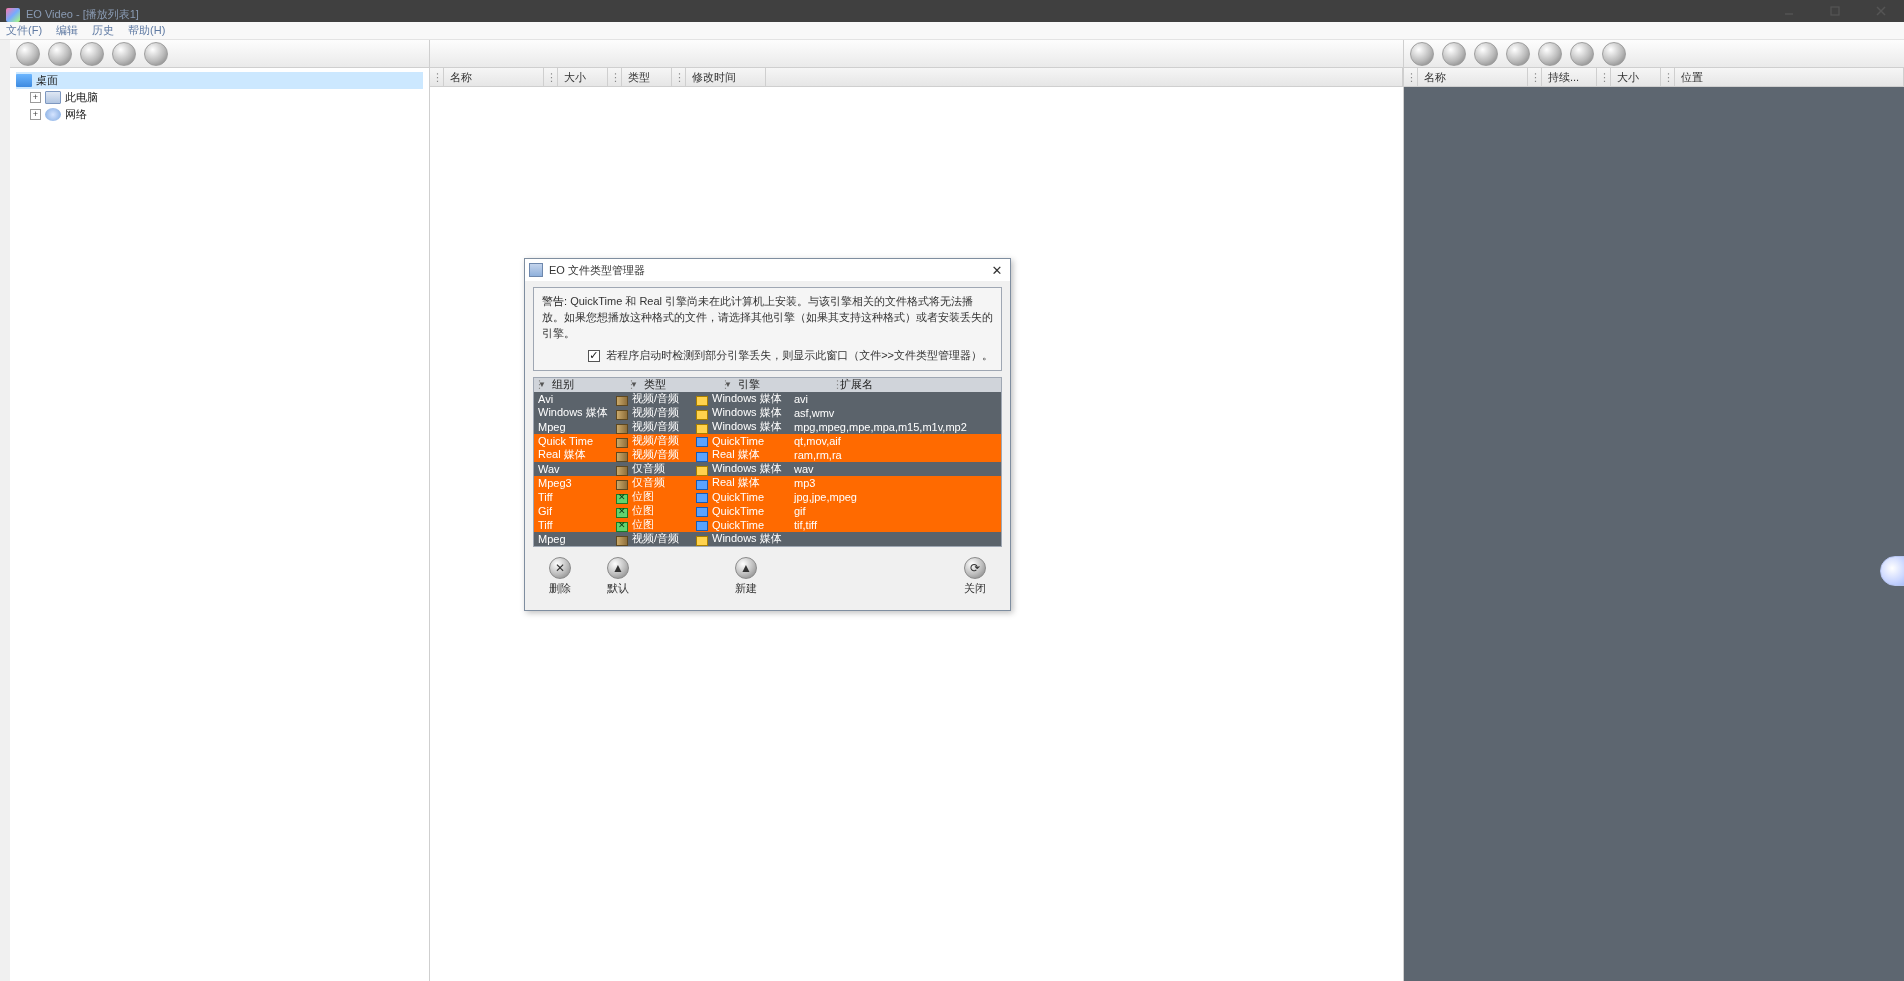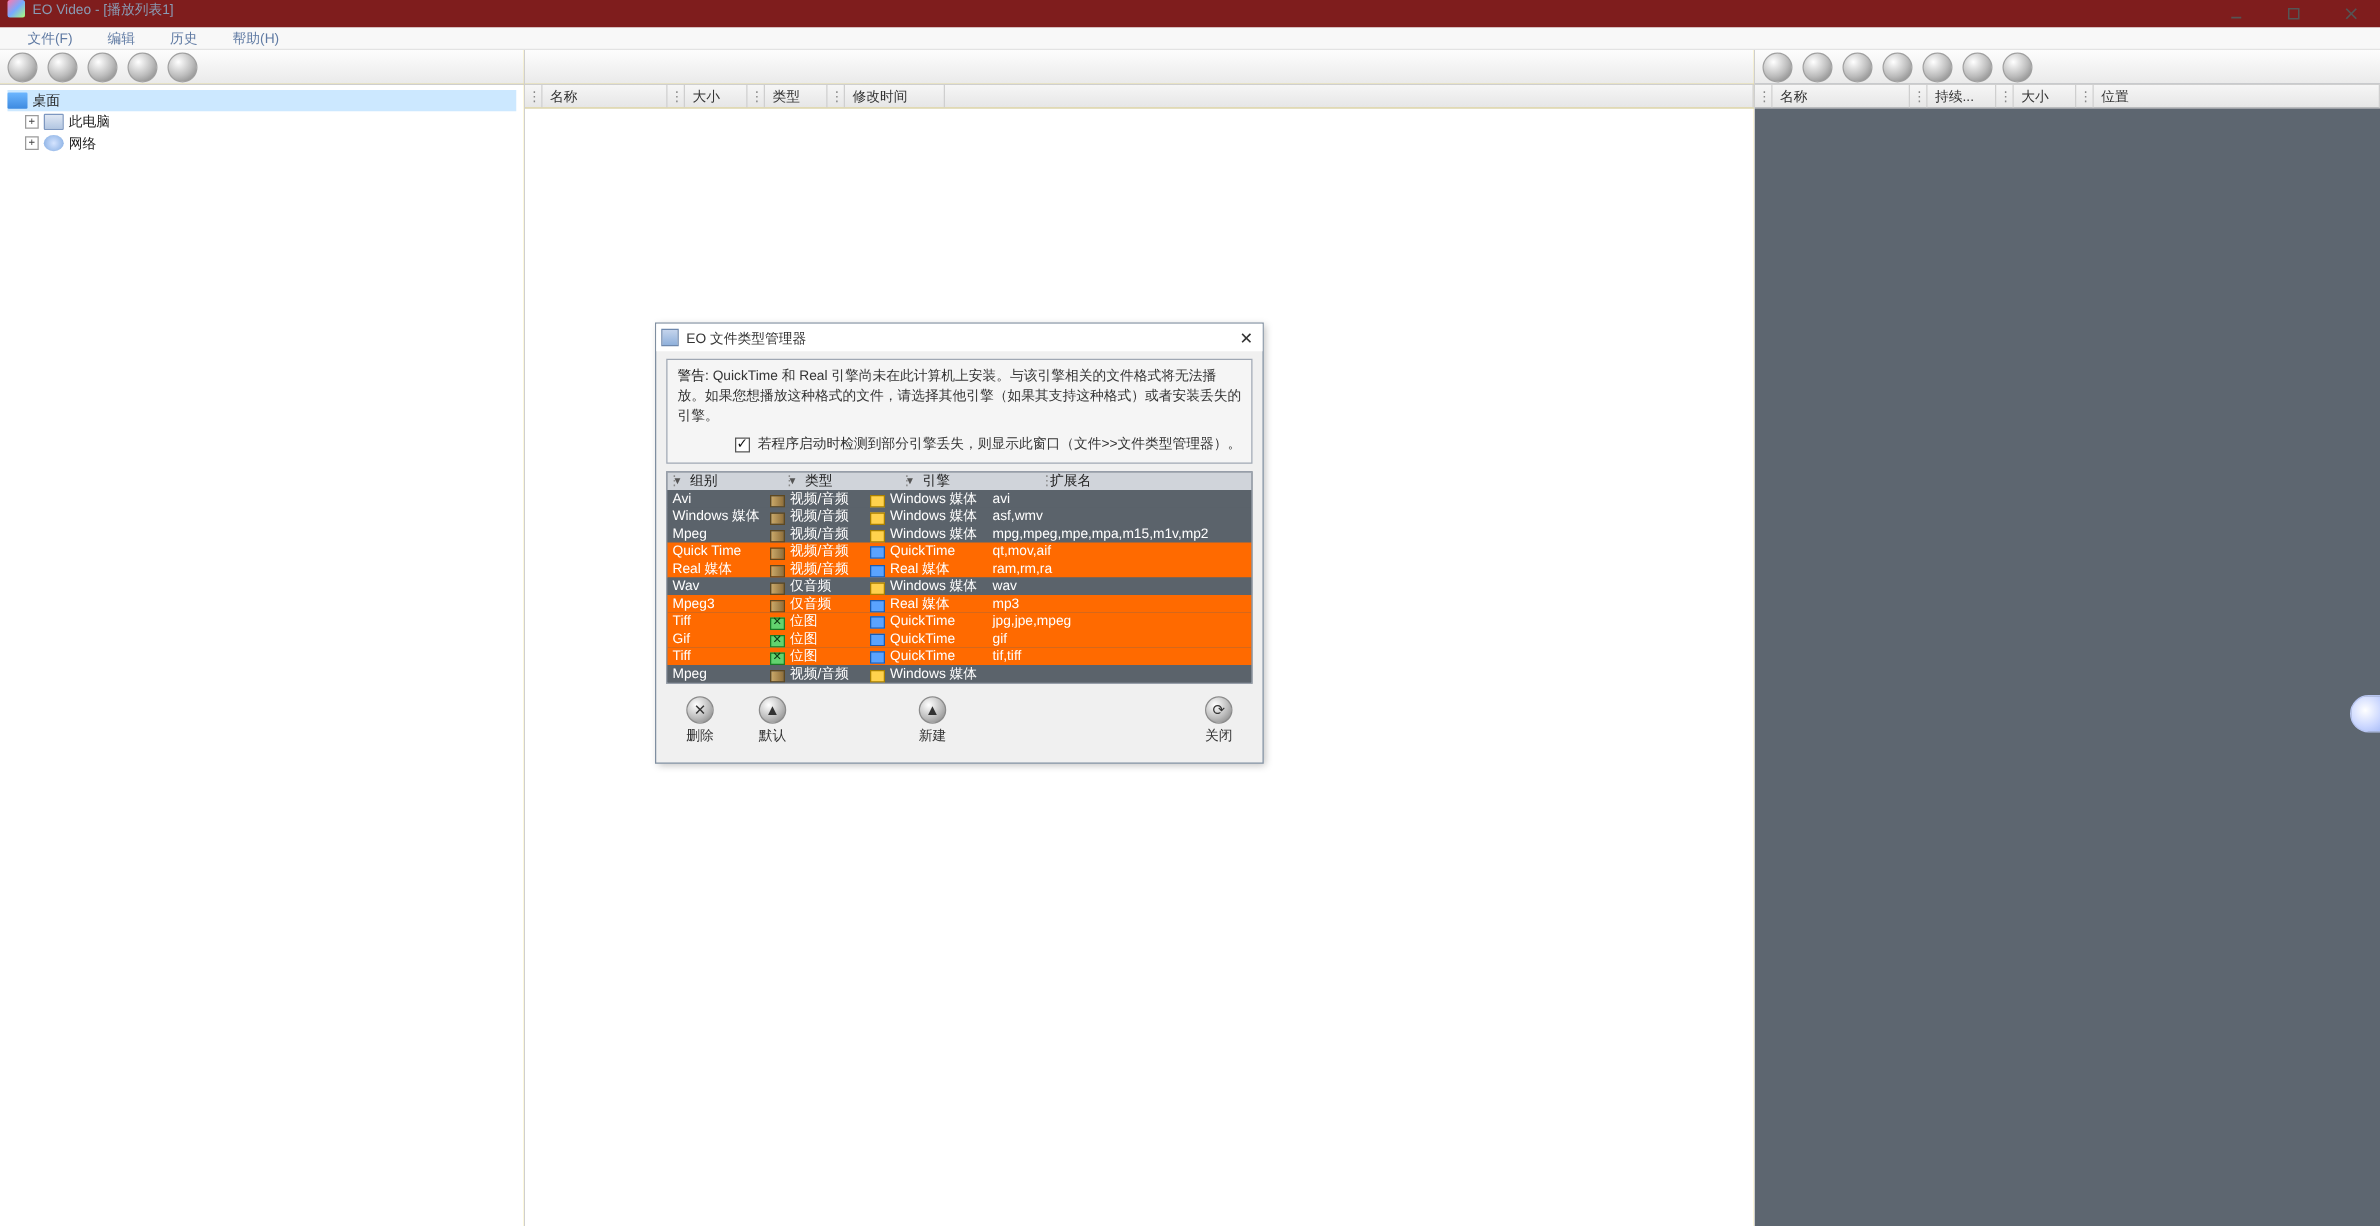--- a/index.html
+++ b/index.html
@@ -1,29 +1,29 @@
 <!DOCTYPE html>
 <html><head>
 <meta charset="utf-8">
 <style>
 * { margin: 0; padding: 0; box-sizing: border-box; font-family: "Microsoft YaHei", SimSun, sans-serif; font-size: 11px; }
 body { background: #f0f0f0; width: 1904px; height: 981px; overflow: hidden; position: relative; }
 
 
-.title-bar { height: 22px; background: #7f1d1d; display: flex; align-items: flex-start; padding-left: 6px; color: #8a9bb3; }
+.title-bar { height: 22px; background: #404040; display: flex; align-items: flex-end; padding-left: 6px; color: #8a9bb3; }
 .title-bar .app-icon { width: 14px; height: 14px; margin-right: 6px; background: linear-gradient(135deg,#f7a,#7af,#af7); border-radius: 2px; }
 .title-bar .spacer { flex: 1; }
 .title-bar .win-ctrl { width: 46px; height: 22px; display: flex; align-items: center; justify-content: center; color: #555; }
 .title-bar .win-ctrl svg { width: 10px; height: 10px; }
 
 
-.menu-bar { height: 18px; background: #f8f8f8; display: flex; align-items: center; padding-left: 22px; gap: 28px; color: #5f7aa3; border-bottom: 1px solid #e3e3e3; }
-
-
-.main { display: flex; height: calc(100% - 40px); background: #fde047; }
+.menu-bar { height: 18px; background: #f8f8f8; display: flex; align-items: center; padding-left: 6px; gap: 14px; color: #5f7aa3; border-bottom: 1px solid #e3e3e3; }
+
+
+.main { display: flex; height: calc(100% - 40px); background: #c2410c; margin-left: 10px; }
 
 
 .panel-toolbar { height: 28px; background: linear-gradient(#fdfdfd,#eaeaea); border-bottom: 1px solid #cfcfcf; display: flex; align-items: center; padding-left: 6px; gap: 8px; }
 .tb-btn { width: 24px; height: 24px; border-radius: 50%; background: radial-gradient(circle at 35% 30%, #fff, #bcbcbc 55%, #7a7a7a); border: 1px solid #9f9f9f; display: flex; align-items: center; justify-content: center; }
 
 
 .left-panel { width: 420px; display: flex; flex-direction: column; border-right: 1px solid #cfcfcf; }
 .tree { flex: 1; background: #fff; padding: 4px 6px; }
 .tree-item { display: flex; align-items: center; gap: 4px; height: 17px; color: #222; }
 .tree-item.selected { background: #cce8ff; }

